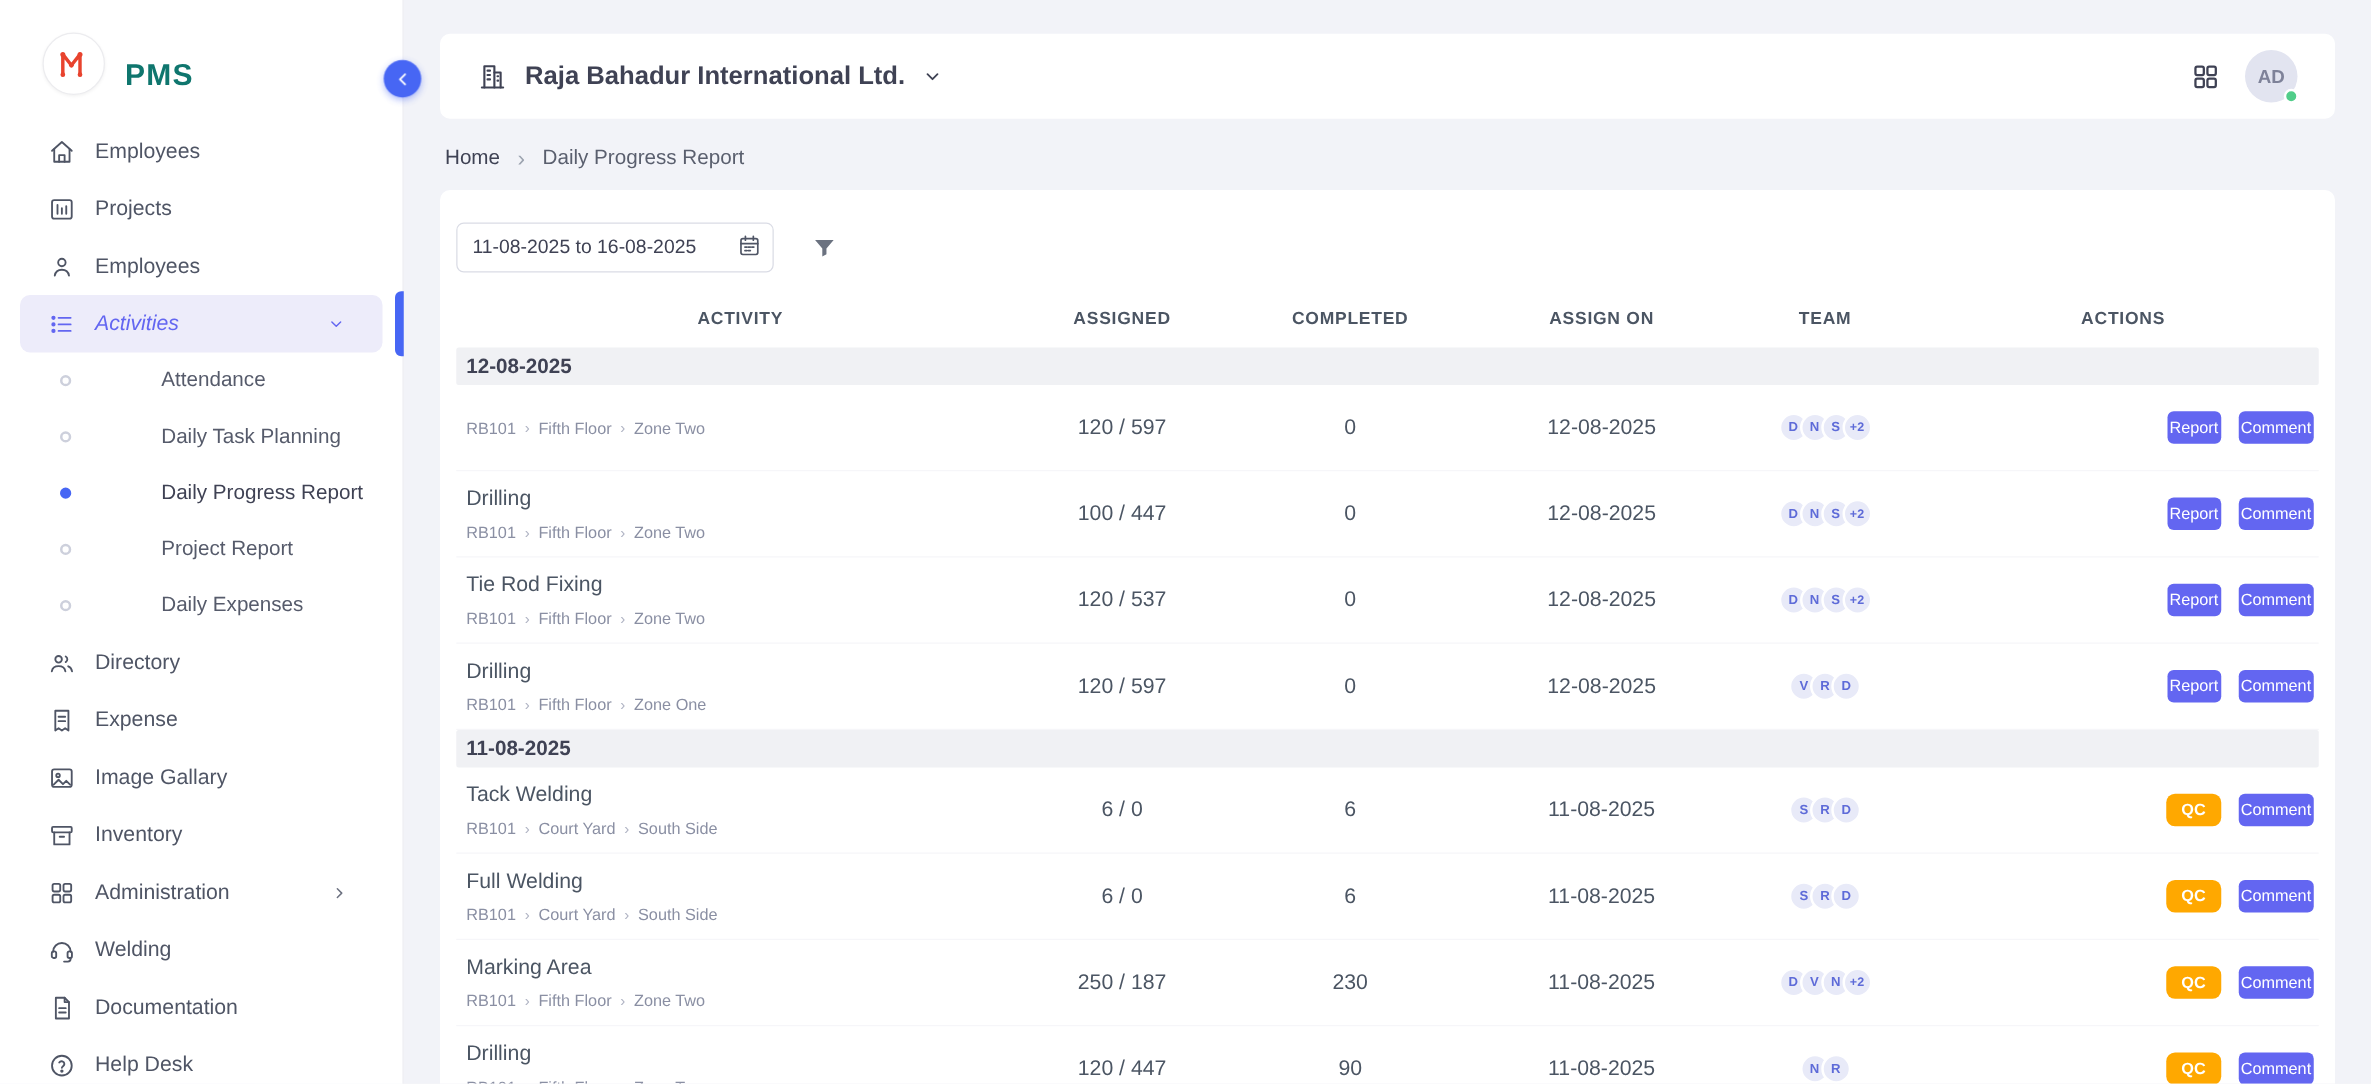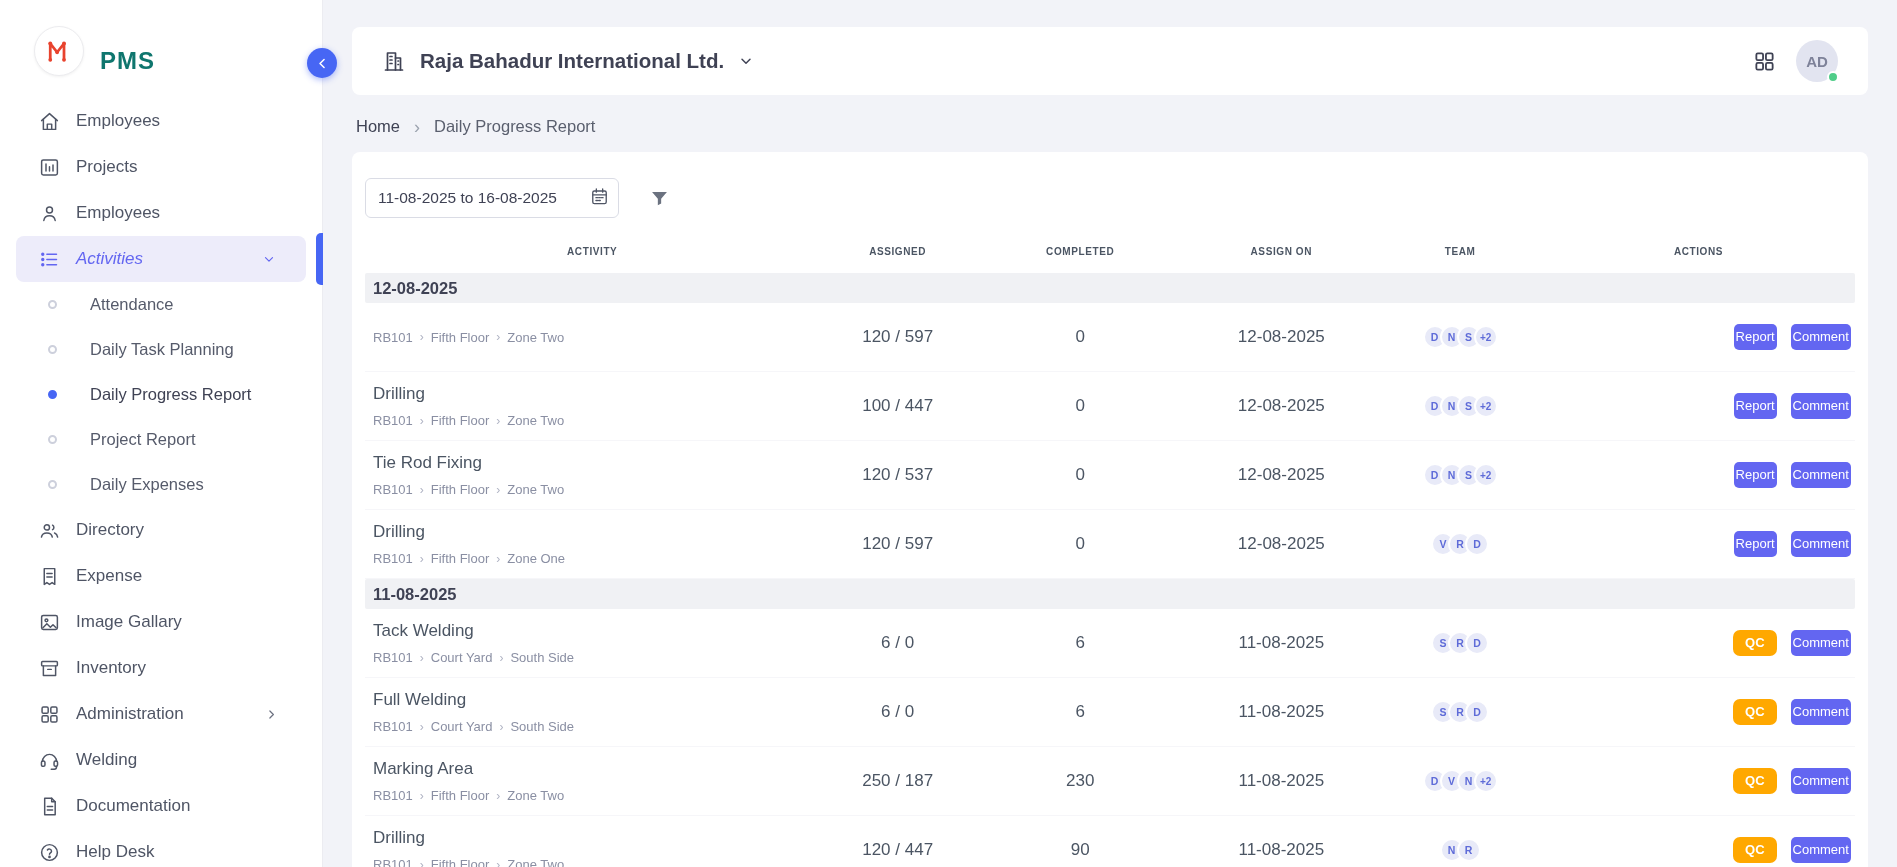--- a/index.html
+++ b/index.html
@@ -20,21 +20,21 @@
   .side-item { display:flex; align-items:center; gap:16px; height:46px; padding:0 0 0 38px; color:#4F5565; font-size:17px; cursor:pointer; text-decoration:none; }
   .s-icon { width:22px; height:22px; display:flex; align-items:center; justify-content:center; color:#4F5565; flex:none; }
   .side-item.active { margin:0 16px; padding:0 30px 0 22px; height:46px; background:#EDECFA; border-radius:8px; color:var(--primary); position:relative;font-style:italic; }
   .side-item.active .s-icon { color:var(--primary); }
   .chev-end { margin-left:auto; display:flex; align-items:center; }
   .side-item .chev-right { margin-left:auto; margin-right:44px; color:#6C7180; display:flex; }
   .accent-bar { position:absolute; right:-17px; top:-3px; width:7px; height:52px; background:var(--accent-blue); border-radius:5px 0 0 5px; }
   .sub-item { display:flex; align-items:center; height:45px; padding-left:48px; color:#565B6B; font-size:16.5px; cursor:pointer; }
   .sub-dot { width:9px; height:9px; border-radius:50%; border:2px solid #CDD0DC; background:transparent; flex:none; }
   .sub-item.active .sub-dot { background:var(--accent-blue); border-color:var(--accent-blue); }
-  .sub-item .sub-label { margin-left:33px; }
+  .sub-item .sub-label { margin-left:72px; }
   .sub-item.active .sub-label { color:#3F4254; }
 
   
   .main { margin-left:323px; height:867px; padding:27px 29px 0 29px; display:flex; flex-direction:column; overflow:hidden; }
   .topbar { background:#fff; border-radius:8px; height:68px; flex:none; display:flex; align-items:center; justify-content:space-between; padding:0 30px; }
   .tb-left { display:flex; align-items:center; gap:14px; cursor:pointer; }
   .company-name { font-size:20.5px; font-weight:600; color:var(--text-dark); }
   .tb-right { display:flex; align-items:center; gap:20px; }
   .icon-btn { background:none; border:none; cursor:pointer; color:#3F4254; display:flex; padding:0; }
   .avatar { position:relative; width:42px; height:42px; border-radius:50%; background:#E2E4F0; color:#7E8299; font-size:15px; font-weight:700; display:flex; align-items:center; justify-content:center; cursor:pointer; }
@@ -48,21 +48,21 @@
   .content-card { background:#fff; border-radius:8px 8px 0 0; margin-top:16px; flex:1; overflow:hidden; padding:26px 13px 0 13px; }
   .filter-row { display:flex; align-items:center; gap:30px; }
   .date-wrap { position:relative; width:254px; }
   .date-input { width:254px; height:40px; border:1px solid #DADCE5; border-radius:6px; padding:0 38px 0 12px; font-size:15.5px; color:#3F4254; font-family:inherit; background:#fff; outline:none; }
   .cal-icon { position:absolute; right:10px; top:9px; color:#4F5565; pointer-events:none; }
   .funnel { display:flex; cursor:pointer; }
 
   
   .table { margin-top:24px; }
   .thead { display:flex; padding:4px 0 16px 0; }
-  .th { font-size:10px; font-weight:600; color:#4B5563; letter-spacing:.6px; text-align:center; }
+  .th { font-size:14px; font-weight:600; color:#4B5563; letter-spacing:.6px; text-align:center; }
   .c1 { width:30.5%; } .c2 { width:10.5%; } .c3 { width:14%; } .c4 { width:13%; } .c5 { width:11%; } .c6 { width:21%; }
   .group-bar { background:#F0F1F4; border-radius:2px; height:30px; display:flex; align-items:center; padding-left:8px; font-size:16.5px; font-weight:700; color:#3F4254; }
   .trow { display:flex; align-items:center; height:69px; border-bottom:1px solid #F6F6F9; }
   .cell { text-align:center; font-size:17px; color:#4B5563; }
   .cell.c1 { text-align:left; padding-left:8px; }
   .a-title { font-size:17px; color:#4B5563; margin-bottom:9px; }
   .a-path { display:flex; align-items:center; gap:7px; font-size:13px; color:#8A8FA3; }
   .p-sep { color:#B0B4C4; font-size:12px; line-height:1; }
   .c5.cell { display:flex; justify-content:center; }
   .chip { width:24px; height:24px; border-radius:50%; background:#E8EAF8; color:#5E6BD8; font-size:10.5px; font-weight:700; display:flex; align-items:center; justify-content:center; border:2px solid #fff; margin-left:-7px; }

